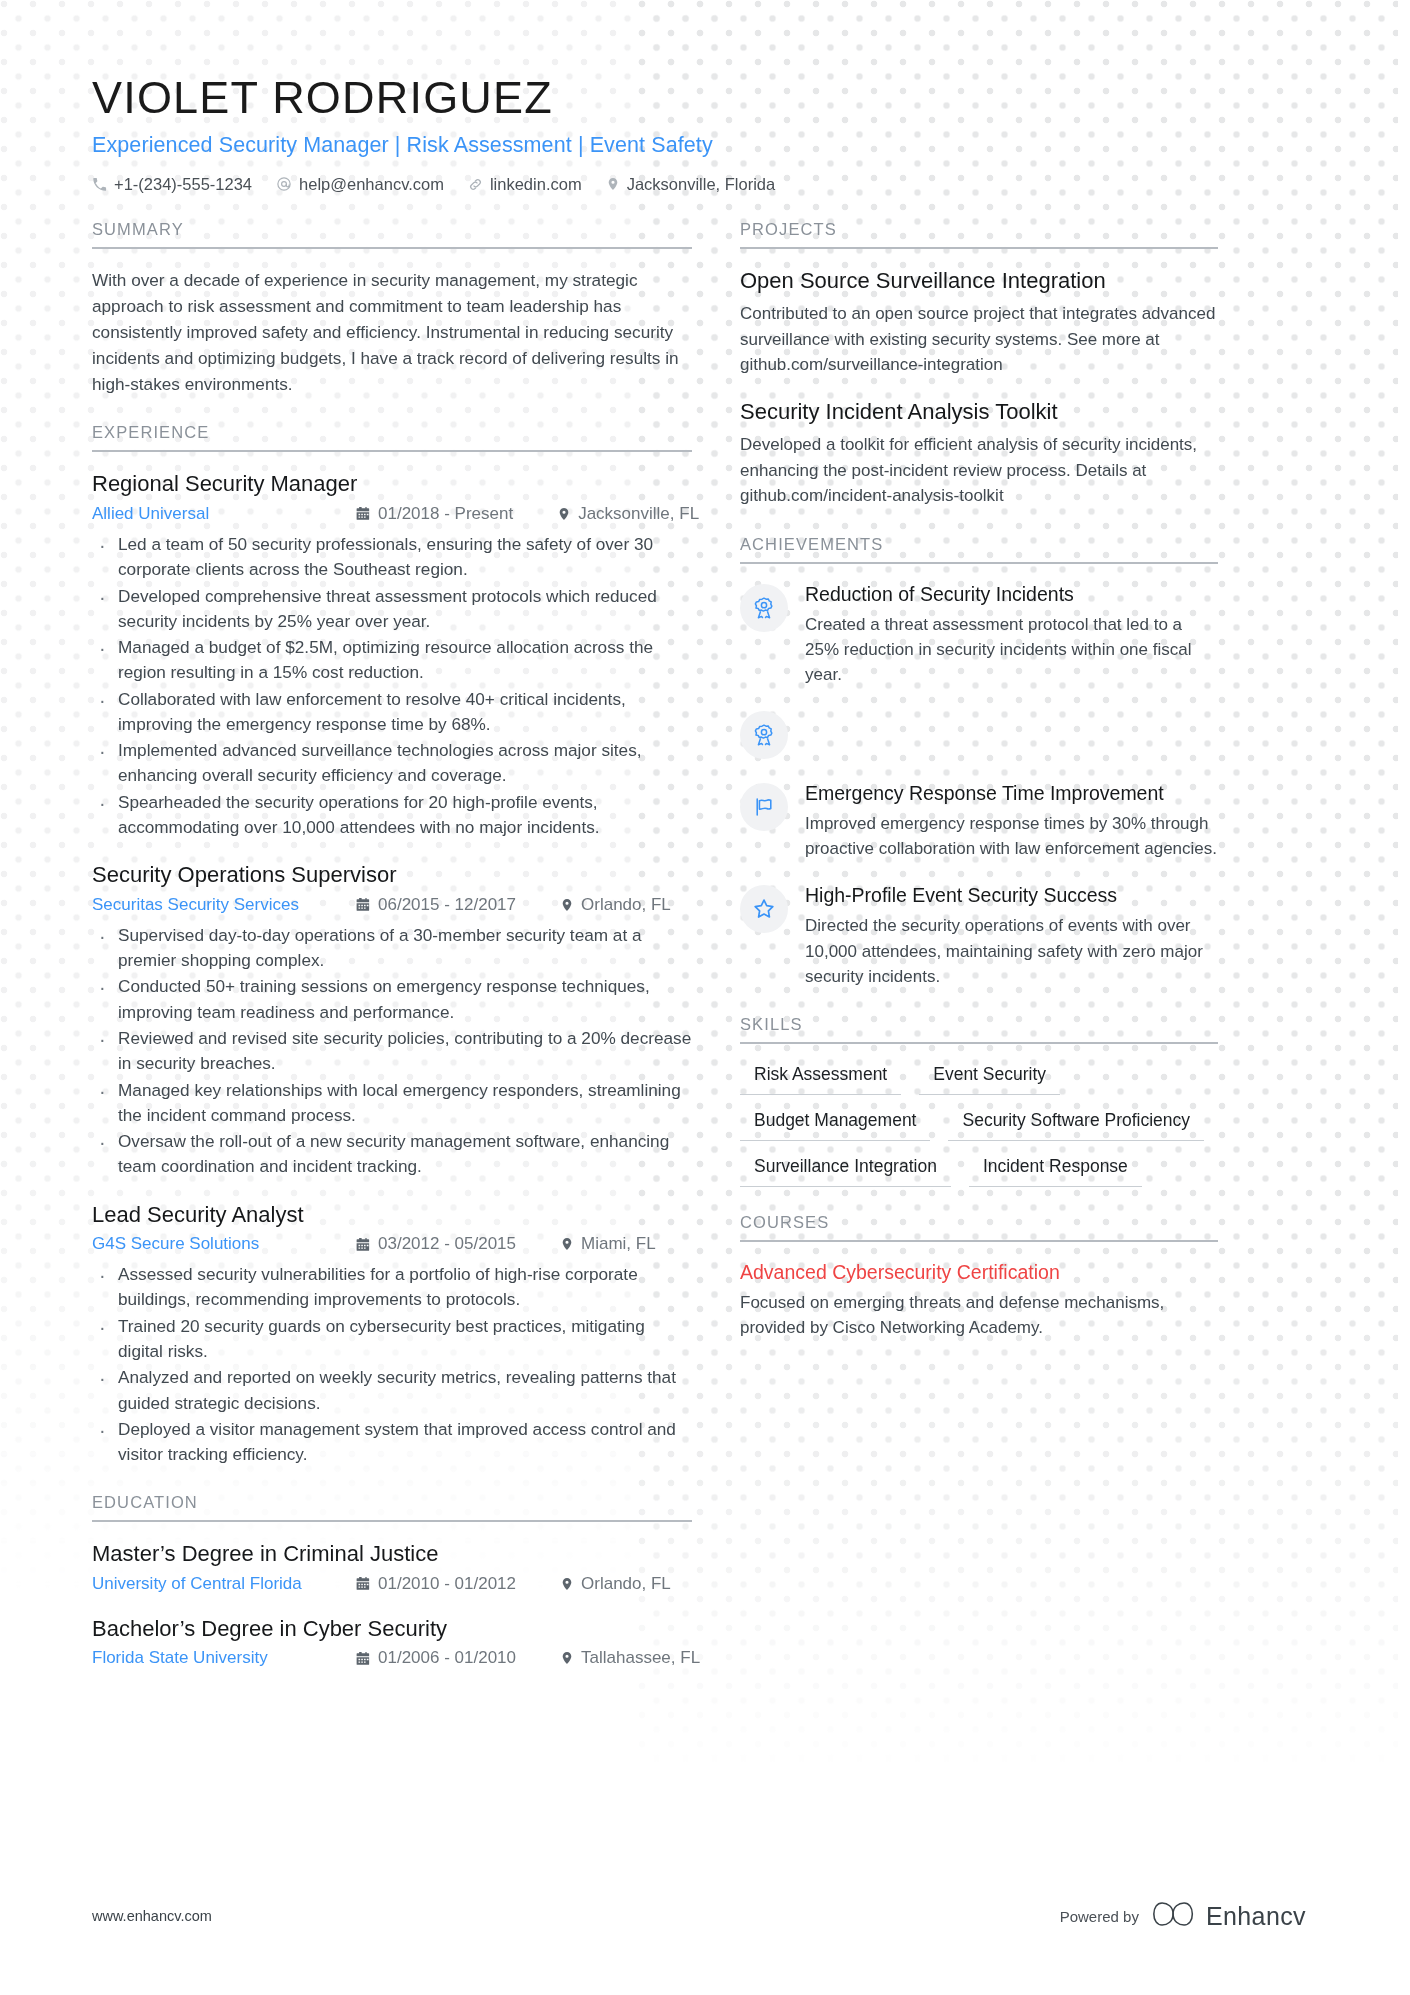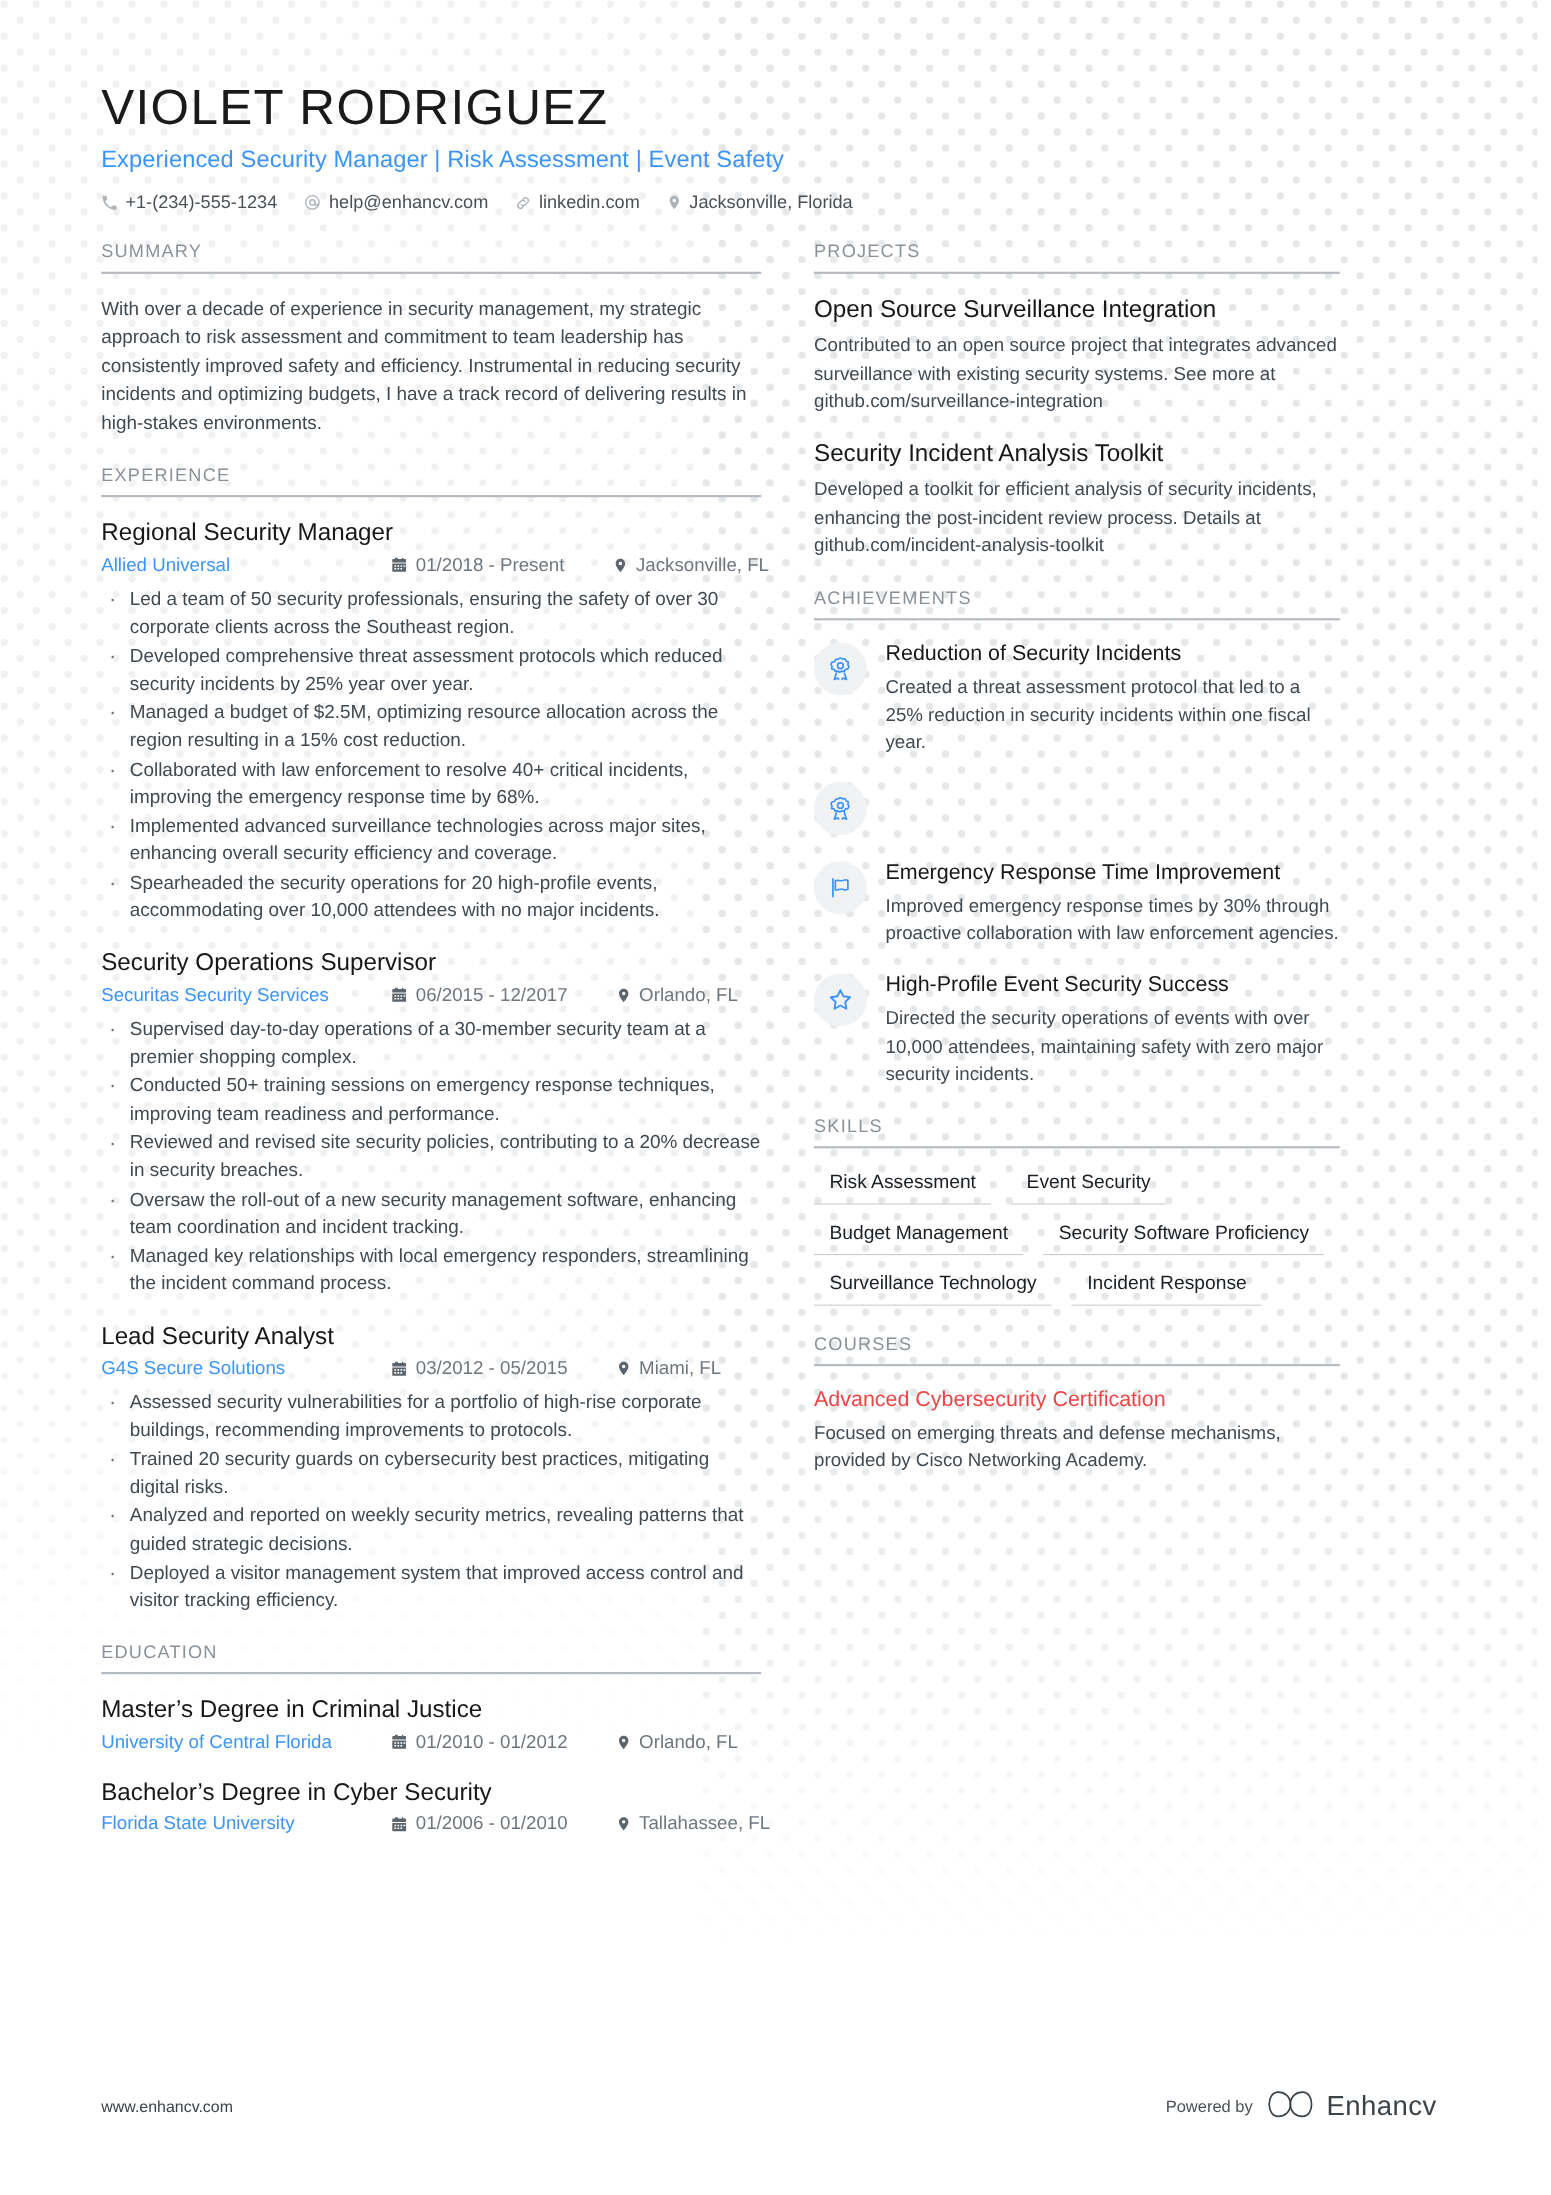--- a/index.html
+++ b/index.html
@@ -341,22 +341,22 @@
       <span class="meta-piece"><span class="meta-ic">
                       <svg width="14" height="16" viewBox="0 0 24 24" fill="currentColor">
                         <path d="M12 1.6c-4.1 0-7.4 3.3-7.4 7.4 0 5.6 7.4 13.4 7.4 13.4s7.4-7.8 7.4-13.4c0-4.1-3.3-7.4-7.4-7.4zm0 10.1a2.7 2.7 0 1 1 0-5.4 2.7 2.7 0 0 1 0 5.4z"></path>
                       </svg>
                     </span>Orlando, FL</span>
     </div>
     <ul class="bullets">
       <li>Supervised day-to-day operations of a 30-member security team at a premier shopping complex.</li>
                   <li>Conducted 50+ training sessions on emergency response techniques, improving team readiness and performance.</li>
                   <li>Reviewed and revised site security policies, contributing to a 20% decrease in security breaches.</li>
+                  <li>Managed key relationships with local emergency responders, streamlining the incident command process.</li>
                   <li>Oversaw the roll-out of a new security management software, enhancing team coordination and incident tracking.</li>
-                  <li>Managed key relationships with local emergency responders, streamlining the incident command process.</li>
     </ul>
   </div>
   <div class="entry">
     <div class="entry-title">Lead Security Analyst</div>
     <div class="entry-meta">
       <span class="org">G4S Secure Solutions</span>
       <span class="meta-piece"><span class="meta-ic">
                       <svg width="15" height="15" viewBox="0 0 24 24" fill="currentColor">
                         <path d="M7 1.5h2v2h6v-2h2v2h3a1 1 0 0 1 1 1v4H1v-4a1 1 0 0 1 1-1h3v-2zM1 10h20v11a1 1 0 0 1-1 1H2a1 1 0 0 1-1-1V10zm3 2.5v2.2h2.6v-2.2H4zm4.4 0v2.2H11v-2.2H8.4zm4.4 0v2.2h2.6v-2.2h-2.6zm4.4 0v2.2H20v-2.2h-2.4zM4 16.6v2.2h2.6v-2.2H4zm4.4 0v2.2H11v-2.2H8.4zm4.4 0v2.2h2.6v-2.2h-2.6z"></path>
                       </svg>
@@ -488,21 +488,21 @@
             </div>
         </div>
 
         <div class="sec">
           <div class="sec-title">SKILLS</div>
           <div class="skills" id="skills-list">
   <span class="skill">Risk Assessment</span>
   <span class="skill">Event Security</span>
   <span class="skill">Budget Management</span>
   <span class="skill">Security Software Proficiency</span>
-  <span class="skill">Surveillance Technology</span>
+  <span class="skill">Surveillance Integration</span>
   <span class="skill">Incident Response</span>
             </div>
         </div>
 
         <div class="sec">
           <div class="sec-title">COURSES</div>
           <div id="courses-list">
   <div class="course">
     <div class="course-title">Advanced Cybersecurity Certification</div>
     <div class="course-desc">Focused on emerging threats and defense mechanisms, provided by Cisco Networking Academy.</div>

